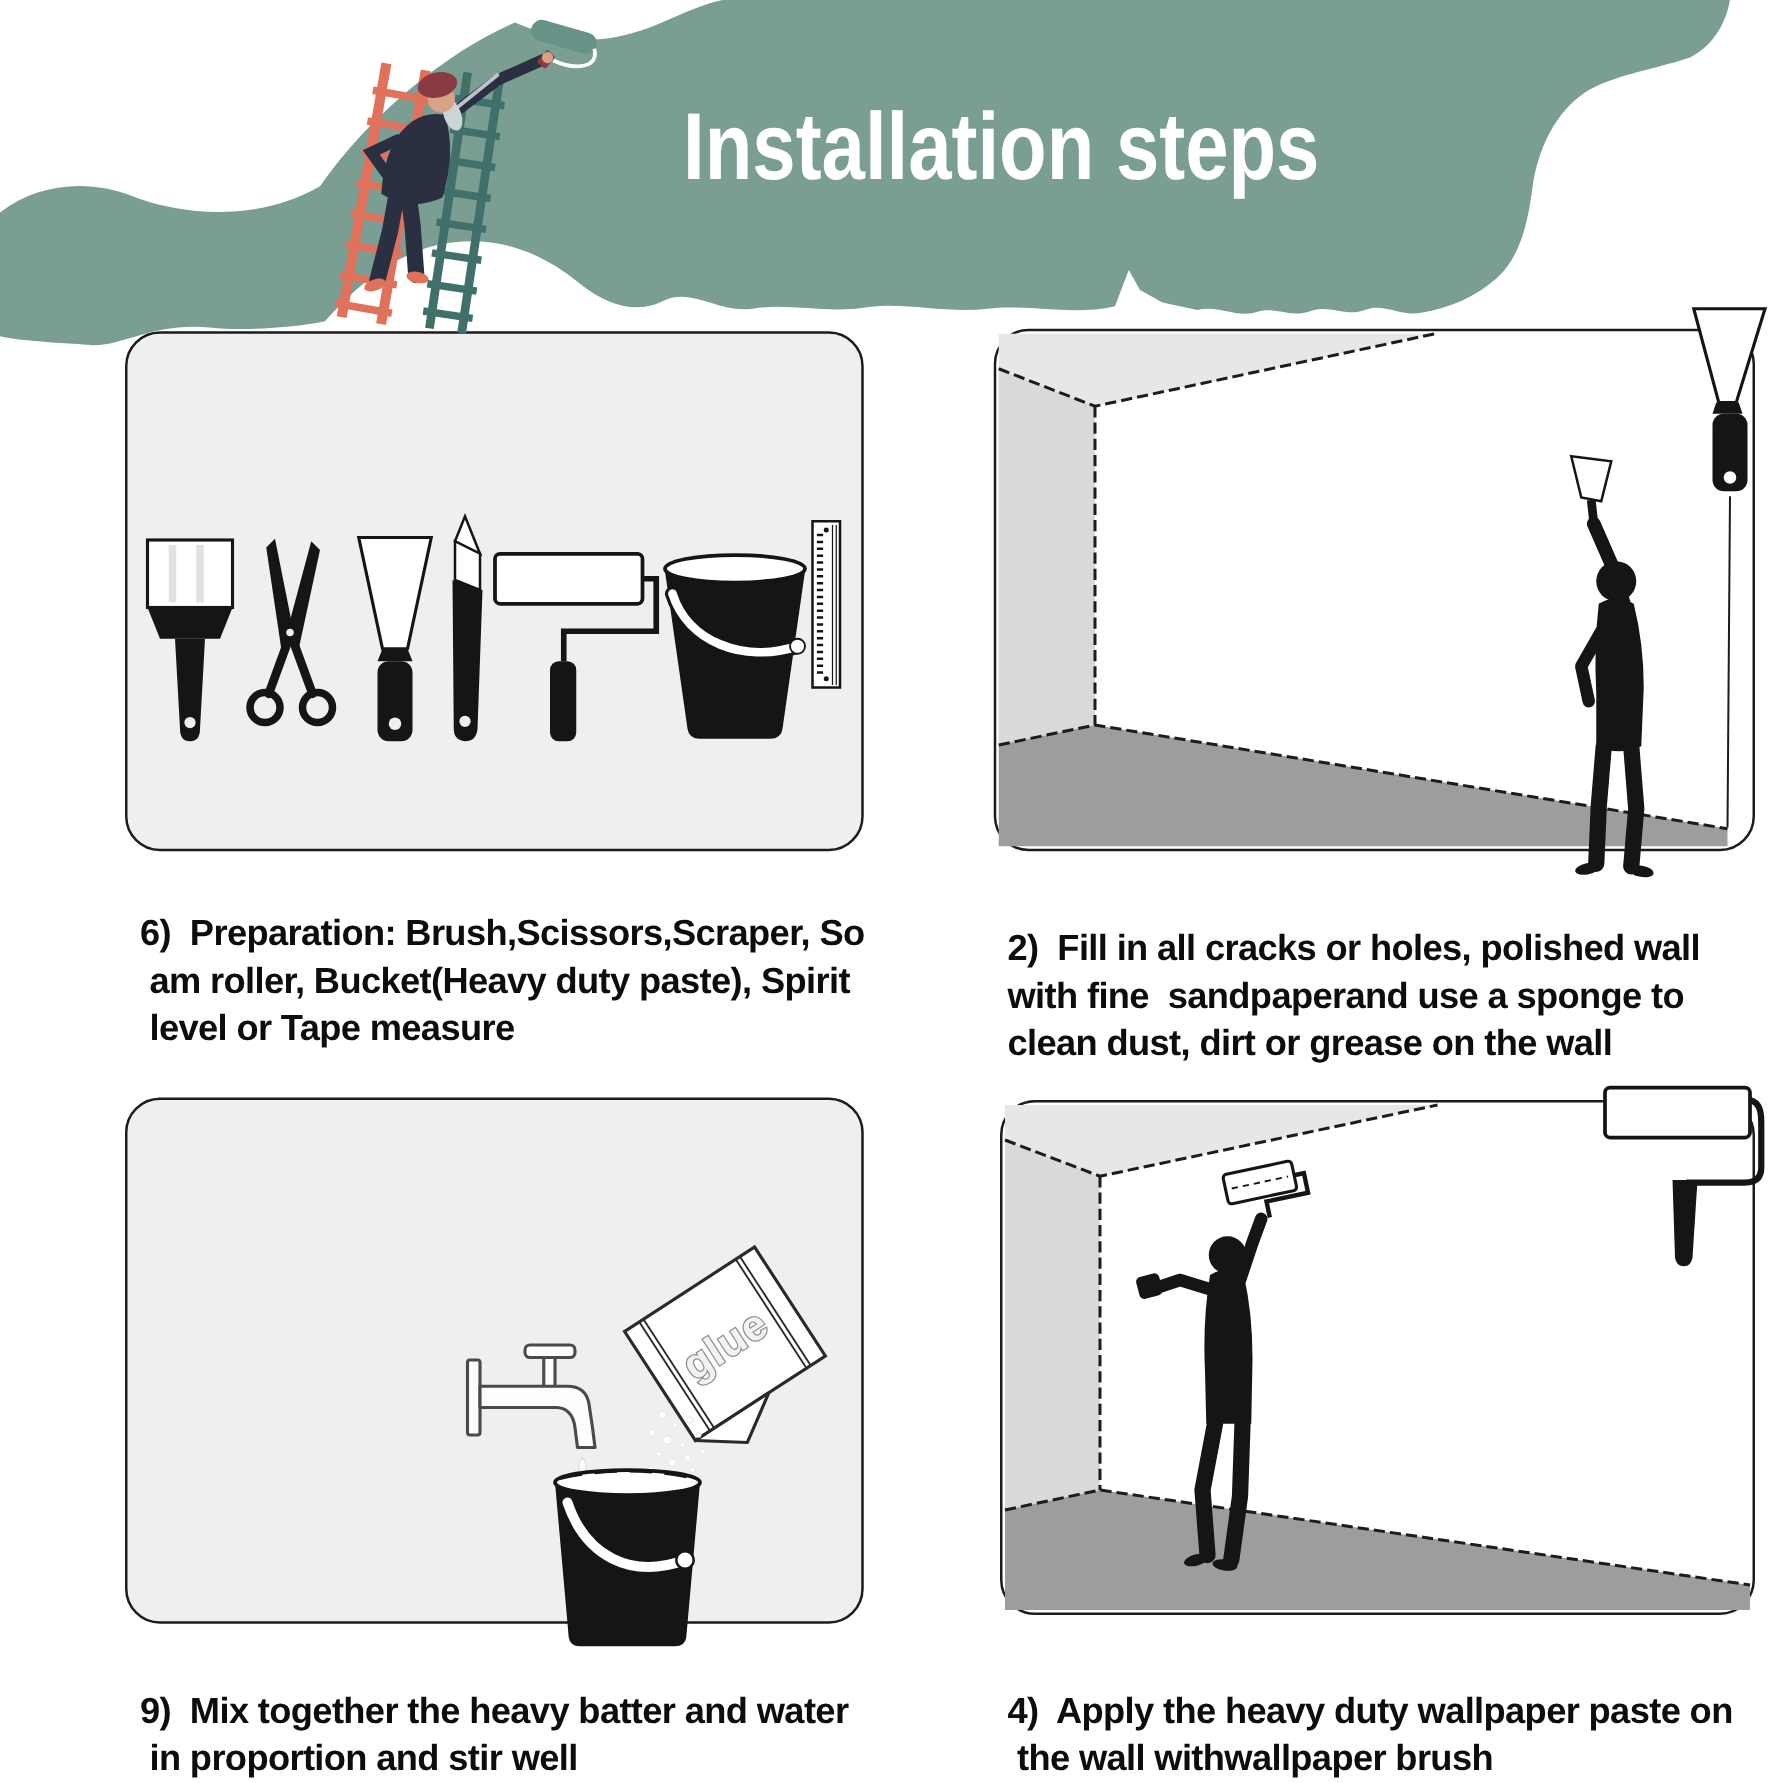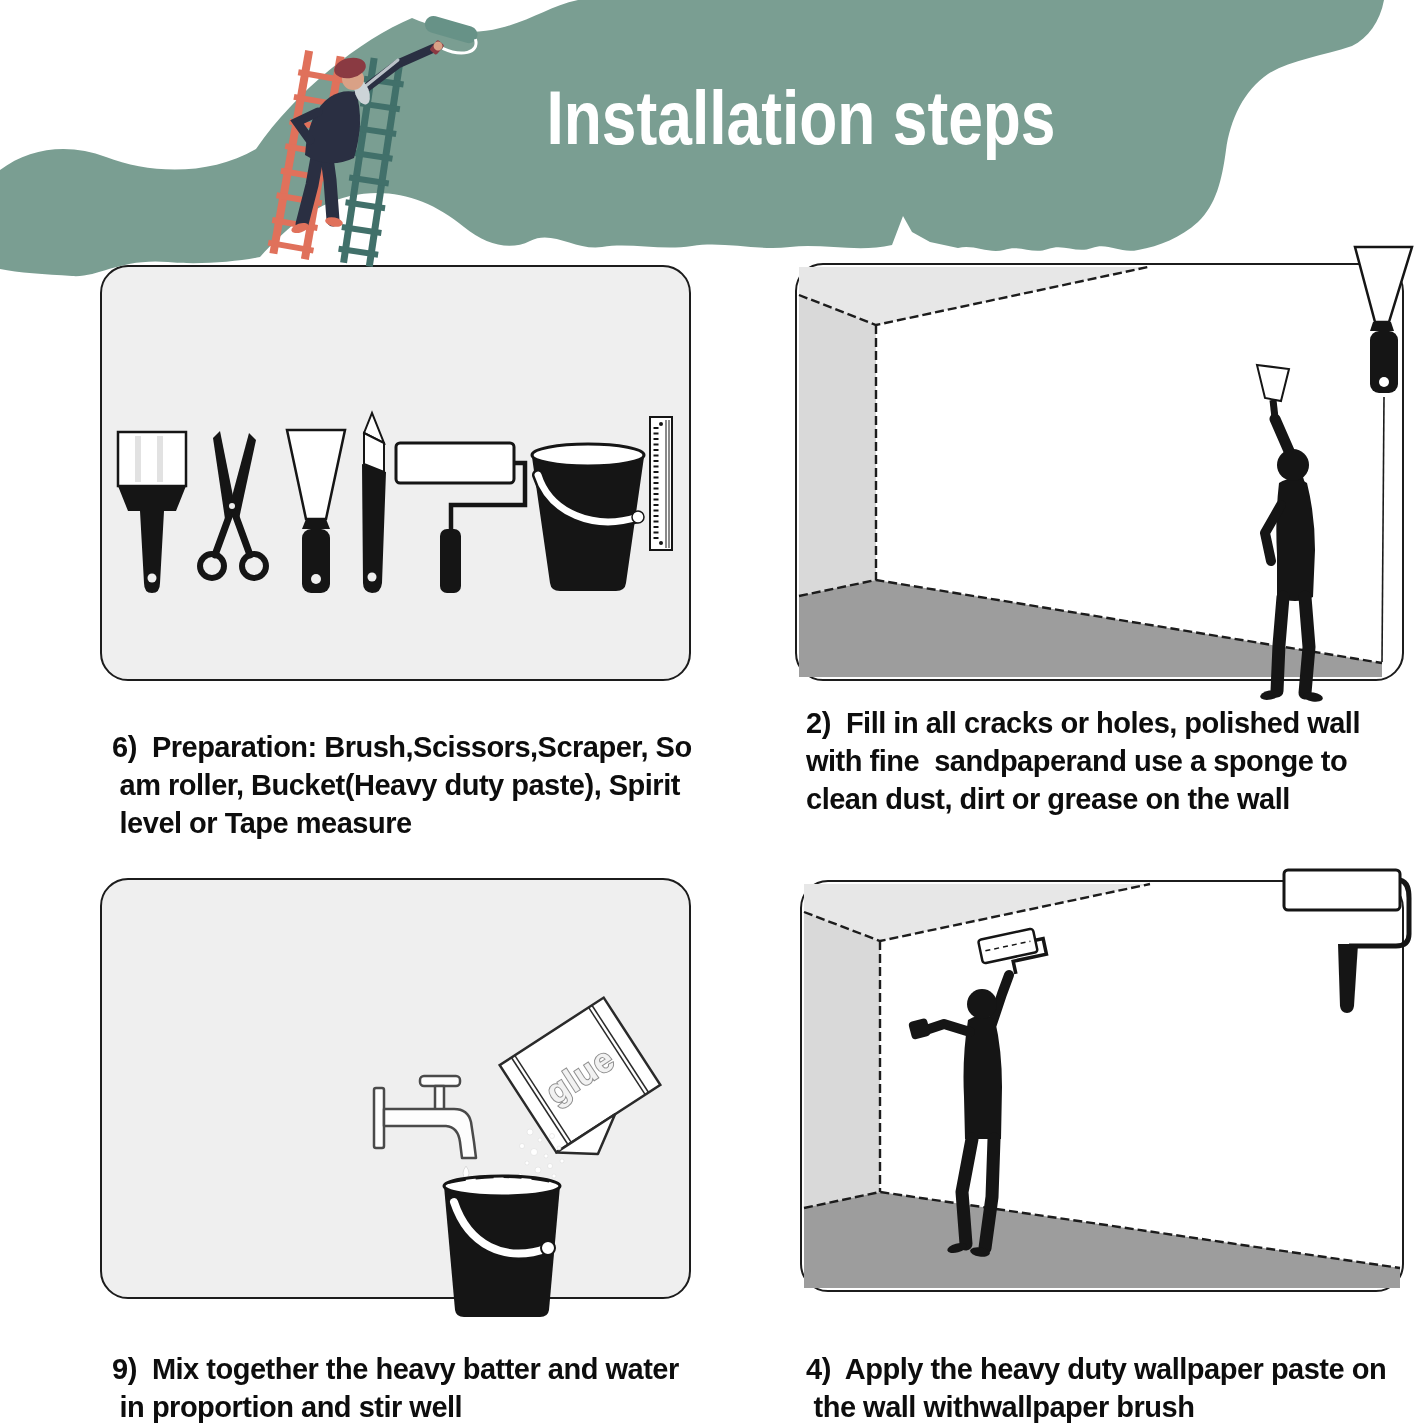--- a/index.html
+++ b/index.html
@@ -204,21 +204,21 @@
         <rect x="482" y="-12" width="116" height="40" rx="4" fill="#ffffff" stroke="#151515" stroke-width="3"></rect>
         <path d="M598,-2 C606,0 607,8 607,16 L607,52 Q607,64 594,64 L547,64" fill="none" stroke="#151515" stroke-width="5"></path>
         <path d="M536,62 L556,62 L552,124 Q551,131 545,131 Q539,131 538,124 Z" fill="#151515"></path>
       </g>
     </svg>
   </div>
 
   <div class="caption" style="left:112px;top:728px;">6)  Preparation: Brush,Scissors,Scraper, So
  am roller, Bucket(Heavy duty paste), Spirit
  level or Tape measure</div>
-  <div class="caption" style="left:806px;top:704px;">2)  Fill in all cracks or holes, polished wall
+  <div class="caption" style="left:806px;top:740px;">2)  Fill in all cracks or holes, polished wall
 with fine  sandpaperand use a sponge to
 clean dust, dirt or grease on the wall</div>
   <div class="caption" style="left:112px;top:1350px;">9)  Mix together the heavy batter and water
  in proportion and stir well</div>
   <div class="caption" style="left:806px;top:1350px;">4)  Apply the heavy duty wallpaper paste on
  the wall withwallpaper brush</div>
 
   <svg class="header-art" width="1414" height="330" viewBox="0 0 1414 330">
     <path fill="#7a9e92" d="
       M0,170

